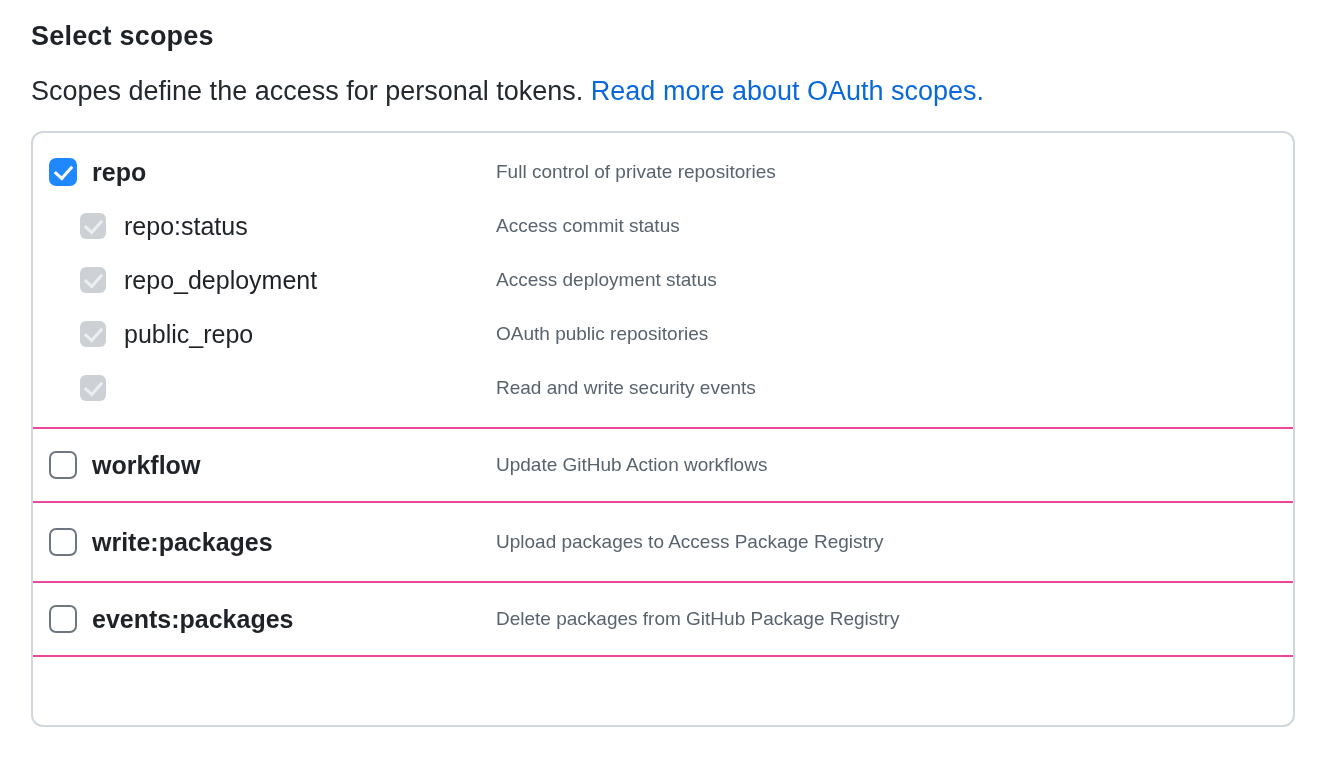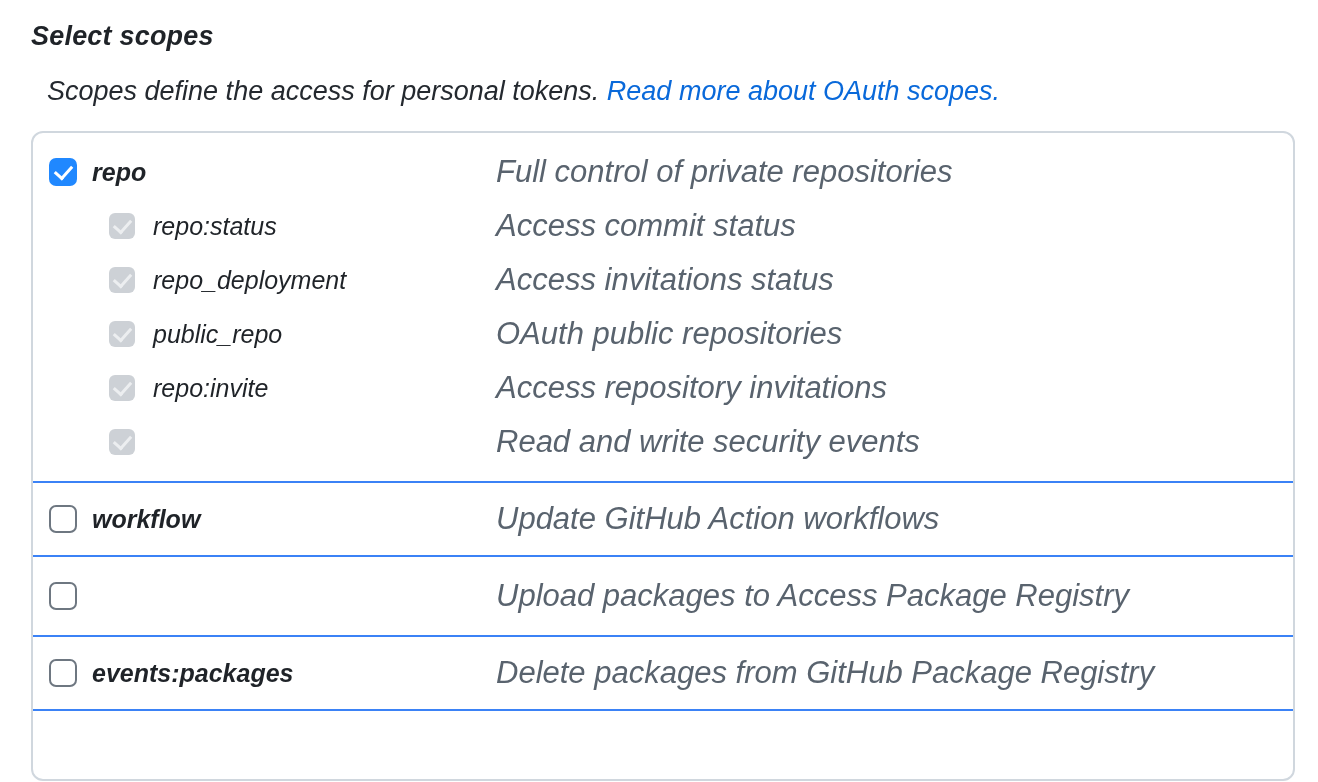--- a/index.html
+++ b/index.html
@@ -2,55 +2,55 @@
 <html><head>
 <meta charset="utf-8">
 <style>
   * { margin: 0; padding: 0; box-sizing: border-box; }
   html, body {
     width: 1318px; height: 782px;
     overflow: hidden;
     background: #ffffff;
     font-family: "Liberation Sans", "DejaVu Sans", sans-serif;
   }
-  .page { position: relative; width: 1318px; height: 782px; font-style: italic; }
+  .page { position: relative; width: 1318px; height: 782px; }
 
   .page-title {
     position: absolute; left: 31px; top: 21px;
     font-size: 27px; font-weight: 700; color: #1f2328;
     letter-spacing: 0.2px;
   }
   .page-subtitle {
-    position: absolute; left: 47px; top: 76px;
+    position: absolute; left: 31px; top: 76px;
     font-size: 27px; font-weight: 400; color: #24292f;
   }
   .page-subtitle a {
     color: #0969da; text-decoration: none; cursor: pointer;
   }
 
   .scopes-box {
     position: absolute; left: 31px; top: 131px;
     width: 1264px;
     background: #ffffff;
     border: 2px solid #d0d7de;
     border-radius: 12px;
     overflow: hidden;
   }
   .scope-group { padding: 12px 0; }
-  .scope-group + .scope-group { border-top: 2px solid #3b82f6; }
+  .scope-group + .scope-group { border-top: 2px solid #ec4899; }
   .scope-group.single { padding: 9px 0; }
   .scope-group.filler { min-height: 70px; }
 
   .scope-row {
     position: relative;
     display: flex; align-items: center;
     height: 54px;
     padding-left: 16px;
   }
-  .scope-row.sub { padding-left: 76px; }
+  .scope-row.sub { padding-left: 47px; }
 
   .checkbox {
     flex: none;
     width: 28px; height: 28px;
     border-radius: 7px;
     position: relative;
     cursor: pointer;
   }
   .scope-row.sub .checkbox { width: 26px; height: 26px; border-radius: 6px; }
   .checkbox.checked { background: #2088ff; }
@@ -82,21 +82,21 @@
     cursor: pointer;
     white-space: nowrap;
   }
   .scope-row.sub .scope-label { margin-left: 18px; font-weight: 400; }
   .scope-row .scope-label.disabled { cursor: default; }
 
   .scope-desc {
     position: absolute;
     left: 463px; top: 50%;
     transform: translateY(-50%);
-    font-size: 31px;
+    font-size: 19px;
     font-weight: 400;
     color: #59636e;
     white-space: nowrap;
   }
 </style>
 </head>
 <body>
 
 <div class="page">
 
@@ -115,47 +115,43 @@
           <span class="scope-desc">Full control of private repositories</span>
         </div>
         <div class="scope-row sub">
           <span class="checkbox checked disabled" role="checkbox" aria-checked="true"></span>
           <span class="scope-label disabled">repo:status</span>
           <span class="scope-desc">Access commit status</span>
         </div>
         <div class="scope-row sub">
           <span class="checkbox checked disabled" role="checkbox" aria-checked="true"></span>
           <span class="scope-label disabled">repo_deployment</span>
-          <span class="scope-desc">Access invitations status</span>
+          <span class="scope-desc">Access deployment status</span>
         </div>
         <div class="scope-row sub">
           <span class="checkbox checked disabled" role="checkbox" aria-checked="true"></span>
           <span class="scope-label disabled">public_repo</span>
           <span class="scope-desc">OAuth public repositories</span>
-        </div>
-        <div class="scope-row sub">
-          <span class="checkbox checked disabled" role="checkbox" aria-checked="true"></span>
-          <span class="scope-label disabled">repo:invite</span>
-          <span class="scope-desc">Access repository invitations</span>
         </div>
         <div class="scope-row sub">
           <span class="checkbox checked disabled" role="checkbox" aria-checked="true"></span>
           <span class="scope-desc">Read and write security events</span>
         </div>
       </div>
       <div class="scope-group single">
         <div class="scope-row">
           <span class="checkbox unchecked" role="checkbox" aria-checked="false"></span>
           <span class="scope-label">workflow</span>
           <span class="scope-desc">Update GitHub Action workflows</span>
         </div>
       </div>
       <div class="scope-group">
         <div class="scope-row">
           <span class="checkbox unchecked" role="checkbox" aria-checked="false"></span>
+          <span class="scope-label">write:packages</span>
           <span class="scope-desc">Upload packages to Access Package Registry</span>
         </div>
       </div>
       <div class="scope-group single">
         <div class="scope-row">
           <span class="checkbox unchecked" role="checkbox" aria-checked="false"></span>
           <span class="scope-label">events:packages</span>
           <span class="scope-desc">Delete packages from GitHub Package Registry</span>
         </div>
       </div>

